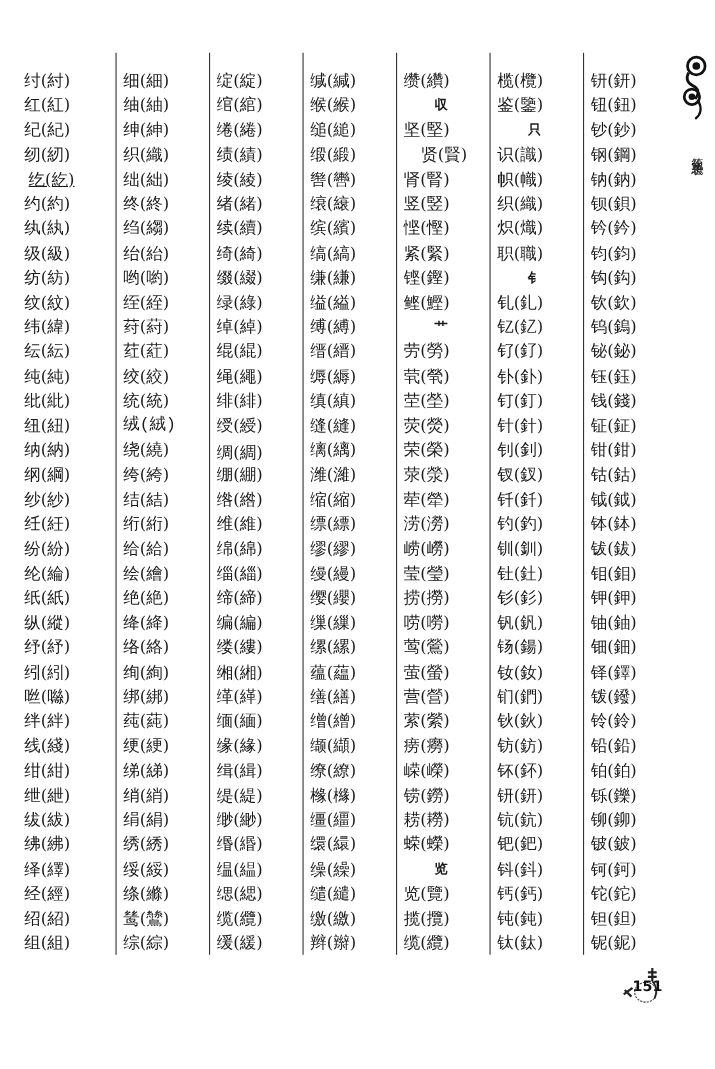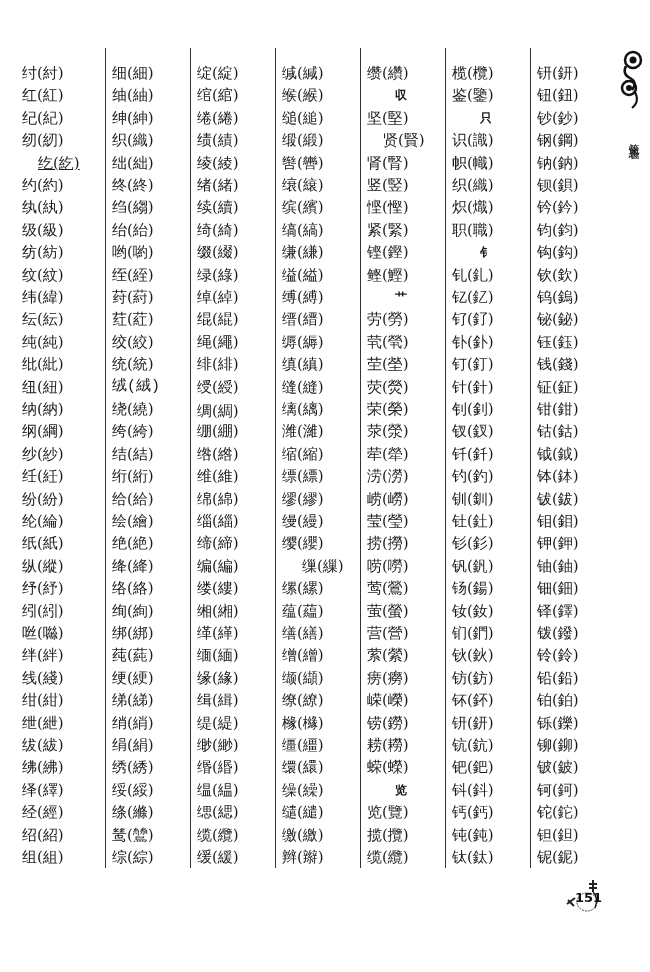--- a/index.html
+++ b/index.html
@@ -43,21 +43,21 @@
 </style>
 </head>
 <body>
 
 <div class="table" id="tbl">
     <div class="col" style="left: 22px; width: 84px;">
       <div class="entry" style="top: 14px; left: 0px;">纣(紂)</div>
       <div class="entry" style="top: 36.4px; left: 0px;">红(紅)</div>
       <div class="entry" style="top: 58.8px; left: 0px;">纪(紀)</div>
       <div class="entry" style="top: 81.2px; left: 0px;">纫(紉)</div>
-      <div class="entry" style="top: 103.6px; left: 16px; text-decoration: underline;">纥(紇)</div>
+      <div class="entry" style="top: 103.6px; left: 4px; text-decoration: underline;">纥(紇)</div>
       <div class="entry" style="top: 126px; left: 0px;">约(約)</div>
       <div class="entry" style="top: 148.4px; left: 0px;">纨(紈)</div>
       <div class="entry" style="top: 170.8px; left: 0px;">级(級)</div>
       <div class="entry" style="top: 193.2px; left: 0px;">纺(紡)</div>
       <div class="entry" style="top: 215.6px; left: 0px;">纹(紋)</div>
       <div class="entry" style="top: 238px; left: 0px;">纬(緯)</div>
       <div class="entry" style="top: 260.4px; left: 0px;">纭(紜)</div>
       <div class="entry" style="top: 282.8px; left: 0px;">纯(純)</div>
       <div class="entry" style="top: 305.2px; left: 0px;">纰(紕)</div>
       <div class="entry" style="top: 327.6px; left: 0px;">纽(紐)</div>
@@ -175,21 +175,21 @@
       <div class="entry" style="top: 282.8px; left: 6px;">缛(縟)</div>
       <div class="entry" style="top: 305.2px; left: 6px;">缜(縝)</div>
       <div class="entry" style="top: 327.6px; left: 6px;">缝(縫)</div>
       <div class="entry" style="top: 350px; left: 6px;">缡(縭)</div>
       <div class="entry" style="top: 372.4px; left: 6px;">潍(濰)</div>
       <div class="entry" style="top: 394.8px; left: 6px;">缩(縮)</div>
       <div class="entry" style="top: 417.2px; left: 6px;">缥(縹)</div>
       <div class="entry" style="top: 439.6px; left: 6px;">缪(繆)</div>
       <div class="entry" style="top: 462px; left: 6px;">缦(縵)</div>
       <div class="entry" style="top: 484.4px; left: 6px;">缨(纓)</div>
-      <div class="entry" style="top: 506.8px; left: 6px; margin-left: 20px;">缫(繅)</div>
+      <div class="entry" style="top: 506.8px; left: 6px;">缫(繅)</div>
       <div class="entry" style="top: 529.2px; left: 6px;">缧(縲)</div>
       <div class="entry" style="top: 551.6px; left: 6px;">蕴(藴)</div>
       <div class="entry" style="top: 574px; left: 6px;">缮(繕)</div>
       <div class="entry" style="top: 596.4px; left: 6px;">缯(繒)</div>
       <div class="entry" style="top: 618.8px; left: 6px;">缬(纈)</div>
       <div class="entry" style="top: 641.2px; left: 6px;">缭(繚)</div>
       <div class="entry" style="top: 663.6px; left: 6px;">橼(櫞)</div>
       <div class="entry" style="top: 686px; left: 6px;">缰(繮)</div>
       <div class="entry" style="top: 708.4px; left: 6px;">缳(繯)</div>
       <div class="entry" style="top: 730.8px; left: 6px; text-align: center;">缲(繰)</div>

